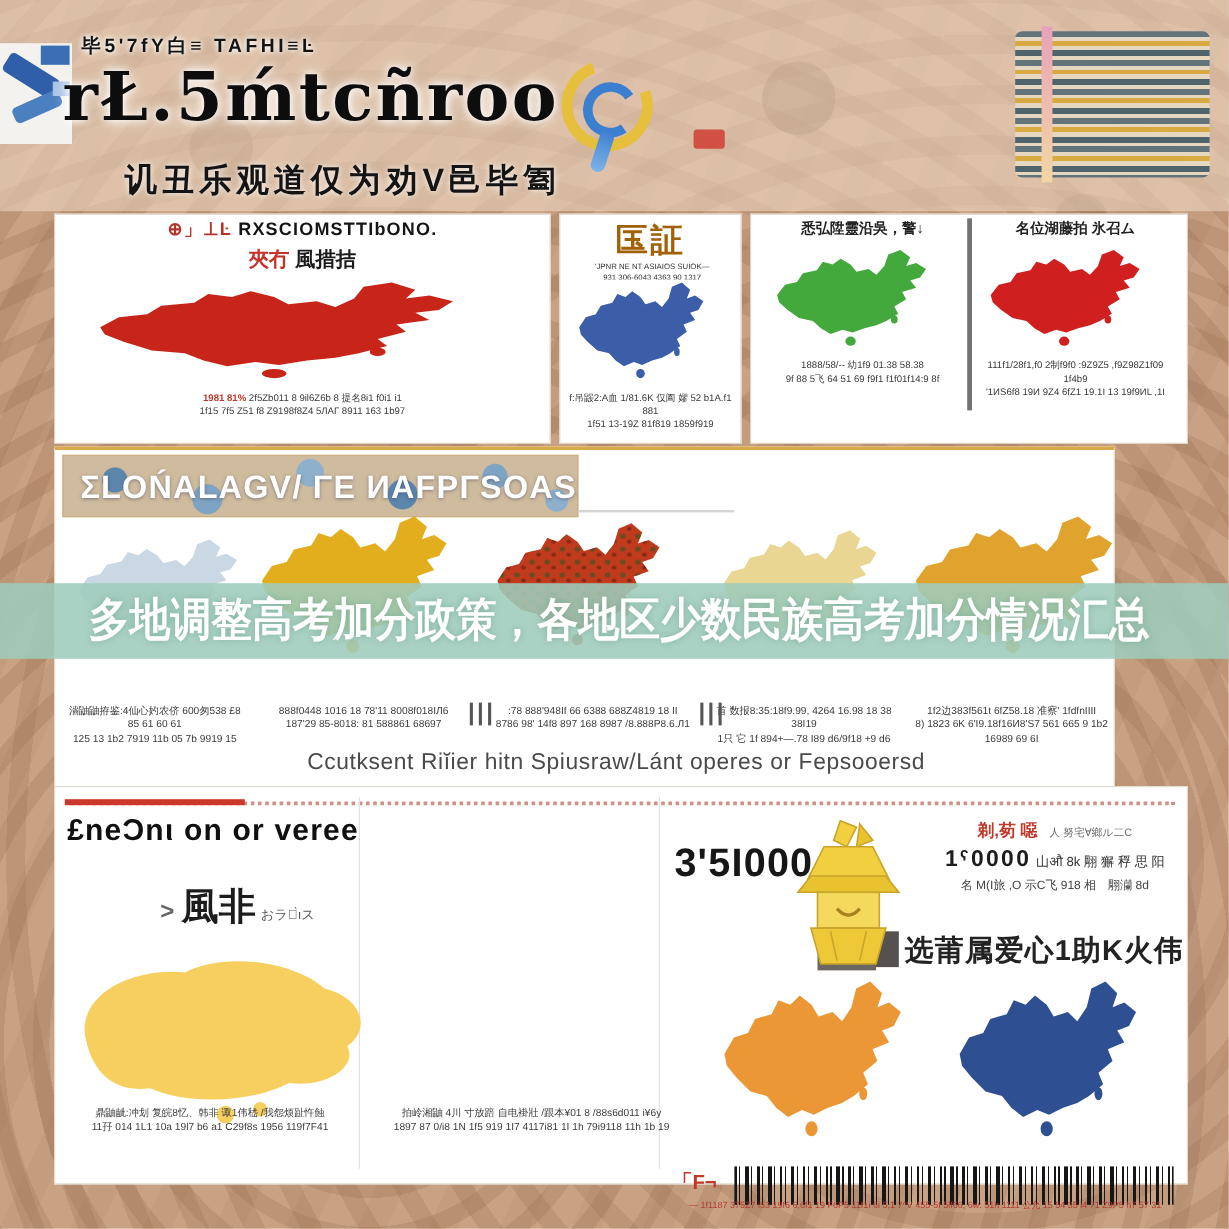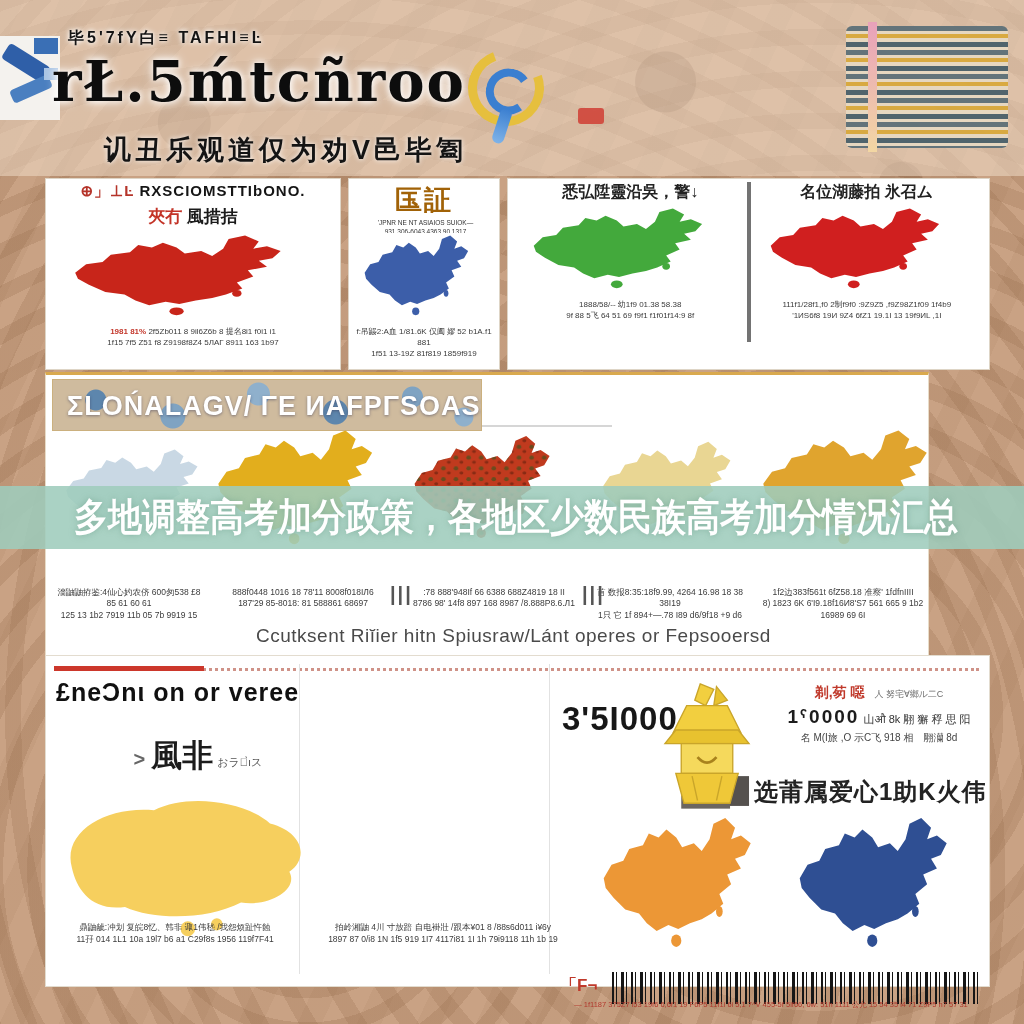--- a/index.html
+++ b/index.html
@@ -36,36 +36,36 @@
     border-radius:50%;transform:rotate(-15deg);}
   .swoosh-tail{left:496px;top:108px;width:12px;height:36px;background:linear-gradient(#3b7fd0,#7fb3e8);
     border-radius:6px;transform:rotate(18deg);z-index:3;}
   .red-patch{left:578px;top:108px;width:26px;height:16px;background:#d0453a;border-radius:3px;opacity:.9;z-index:3;}
   .decor-right{left:846px;top:26px;width:162px;height:122px;opacity:.95;border-radius:6px;z-index:3;
     background:repeating-linear-gradient(180deg,#5d7078 0 5px,#e7d9c2 5px 8px,#d9a93c 8px 12px,#e7d9c2 12px 16px,#49606a 16px 21px,#e7d9c2 21px 24px);}
   .decor-pink{left:22px;top:-4px;width:9px;height:130px;background:linear-gradient(#e9a0bc,#f5d9a4);}
   
   .top-row{left:45px;top:178px;width:945px;height:192px;display:flex;gap:7px;z-index:5;}
   .panel{background:#fff;border:1px solid #ded5c6;box-sizing:border-box;padding:3px 6px;position:relative;}
-  .panelA{width:296px;}
+  .panelA{width:414px;}
   .panelB{width:152px;}
   .panelC{flex:1;}
   .p-header{font-size:15px;font-weight:800;color:#151515;letter-spacing:1px;height:23px;white-space:nowrap;overflow:hidden;}
   .p-header .hdr-red{color:#b5342a;}
   .duo{display:flex;height:160px;}
   .mini-card{flex:1;position:relative;padding:0 4px;min-width:0;}
   .mini-card + .mini-card{border-left:4px solid #737373;}
   .card-title{font-size:17px;font-weight:800;color:#1b1b1b;height:28px;white-space:nowrap;overflow:hidden;}
   .card-title .t-red{color:#c33327;}
   .card-map{width:100%;height:94px;display:block;}
   .card-foot{font-size:8px;line-height:1.35;color:#3a3a3a;white-space:pre-line;overflow:hidden;height:30px;}
   .card-foot .f-red{color:#c3372b;font-weight:700;}
   .bigB{font-size:27px;font-weight:900;color:#a16207;letter-spacing:2px;display:inline-block;}
   .sideB{display:inline-block;vertical-align:top;font-size:6.5px;color:#333;line-height:1.4;margin-left:3px;}
-  .subT{font-size:16px;font-weight:800;color:#222;height:24px;white-space:nowrap;overflow:hidden;}
+  .subT{font-size:12px;font-weight:800;color:#222;height:24px;white-space:nowrap;overflow:hidden;}
   
   .mid-panel{left:45px;top:372px;width:884px;height:284px;background:#fff;z-index:5;
     border-top:3px solid #d9a94e;border-left:1px solid #e8dcc8;border-right:1px solid #e8dcc8;border-bottom:1px solid #e8dcc8;box-sizing:border-box;}
   .mid-banner{left:6px;top:4px;width:430px;height:52px;line-height:52px;padding-left:14px;box-sizing:border-box;
     font-size:27px;font-weight:800;color:#fff;letter-spacing:1px;white-space:nowrap;overflow:hidden;
     text-shadow:0 1px 3px rgba(60,60,90,.55);border:1px solid #cbb07e;
     background-color:#cfbb9e;background-image:
       radial-gradient(circle at 10% 40%, #5d86ad 0 10px, transparent 11px),
       radial-gradient(circle at 28% 72%, #7fa3c2 0 12px, transparent 13px),
       radial-gradient(circle at 48% 28%, #8fb0cc 0 11px, transparent 12px),

